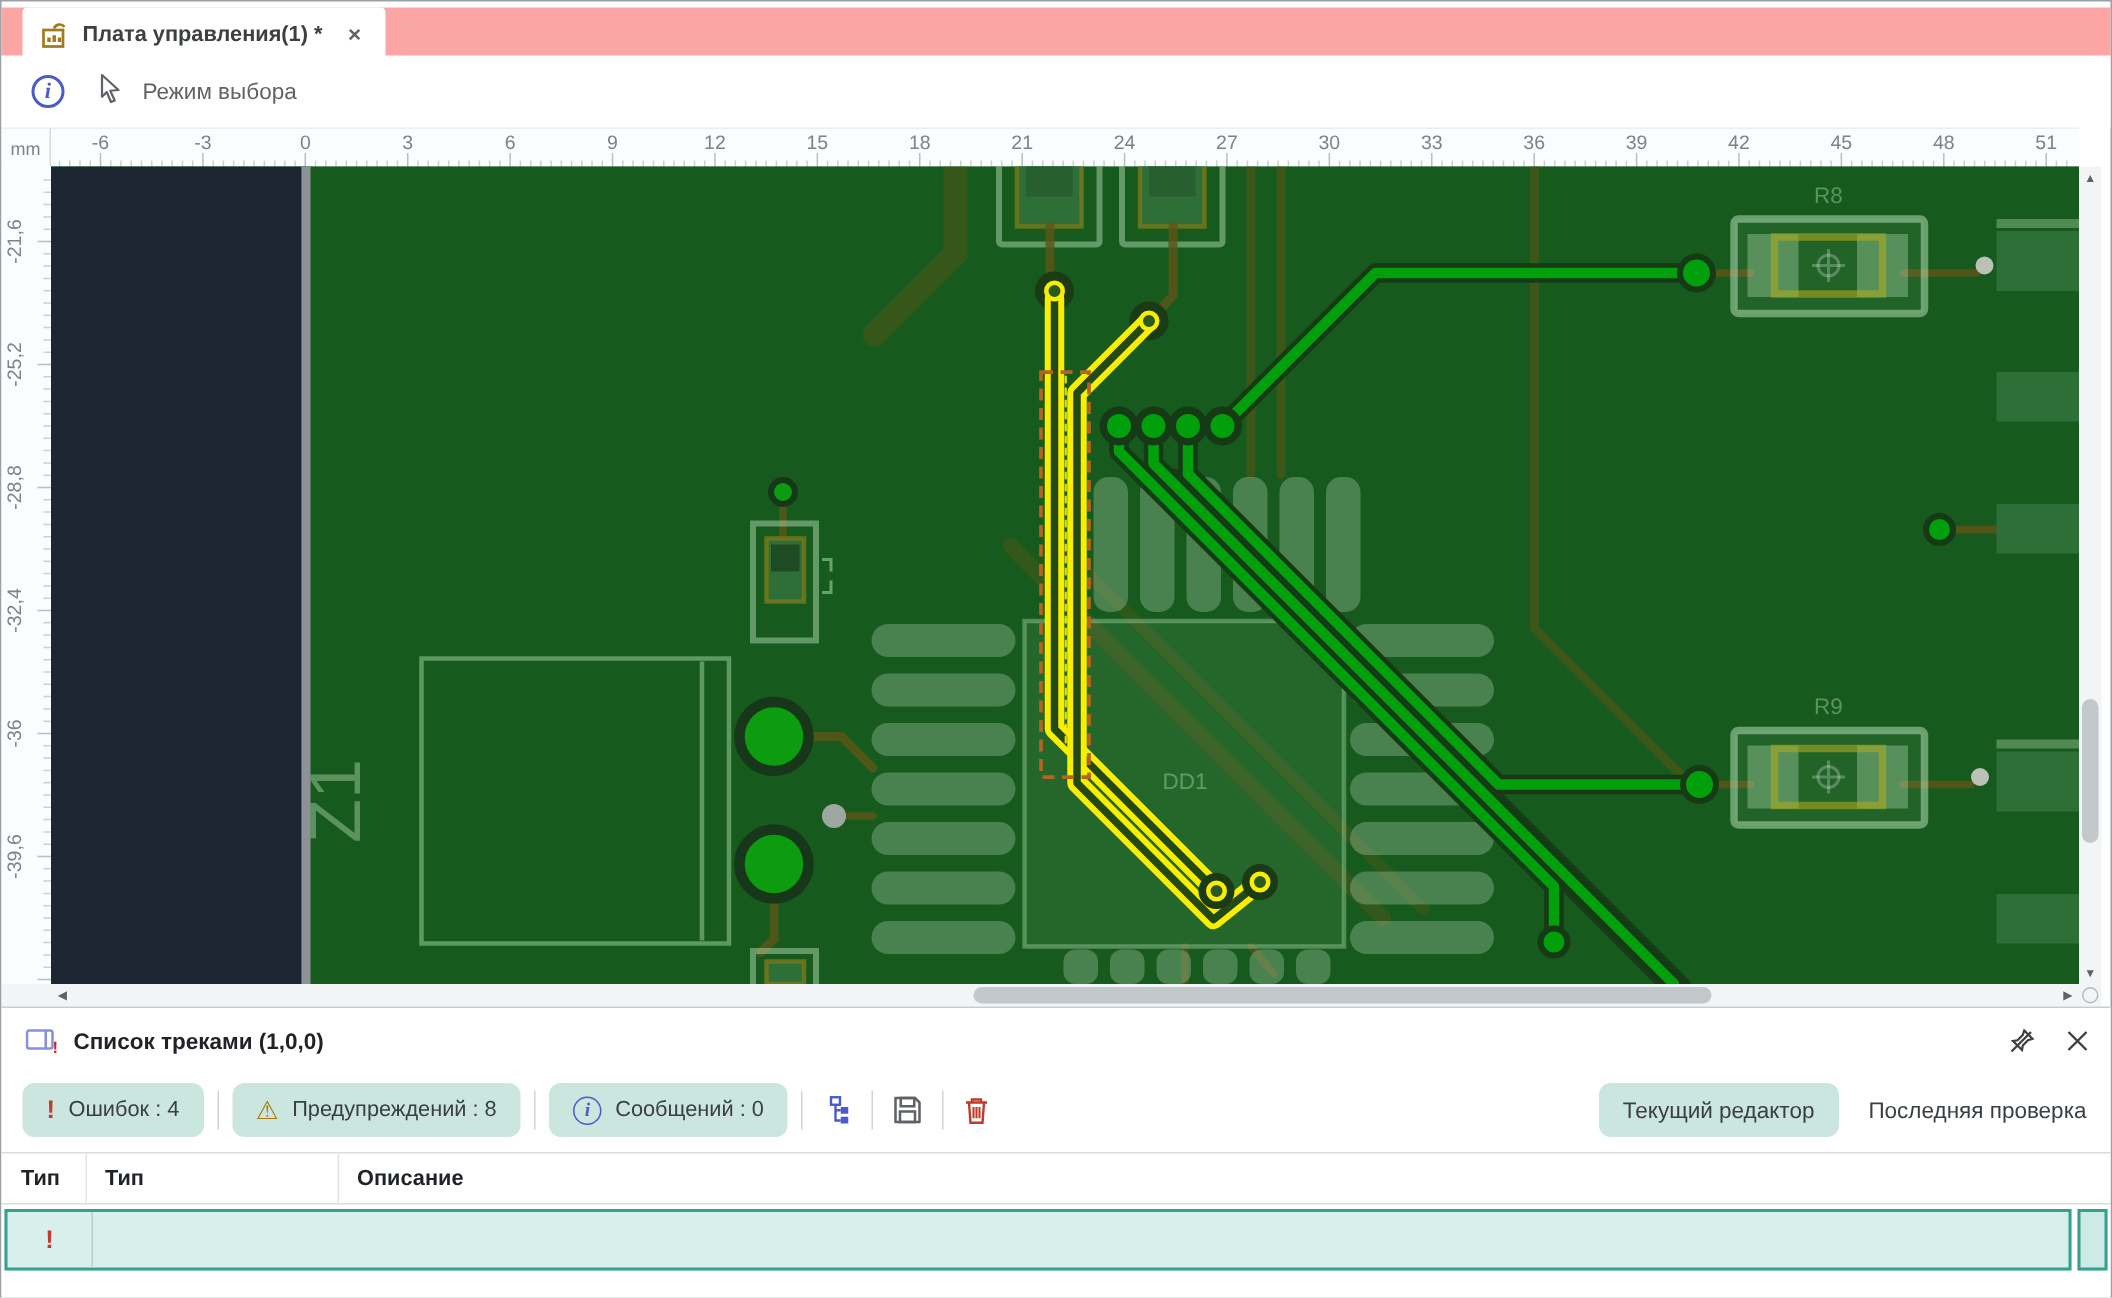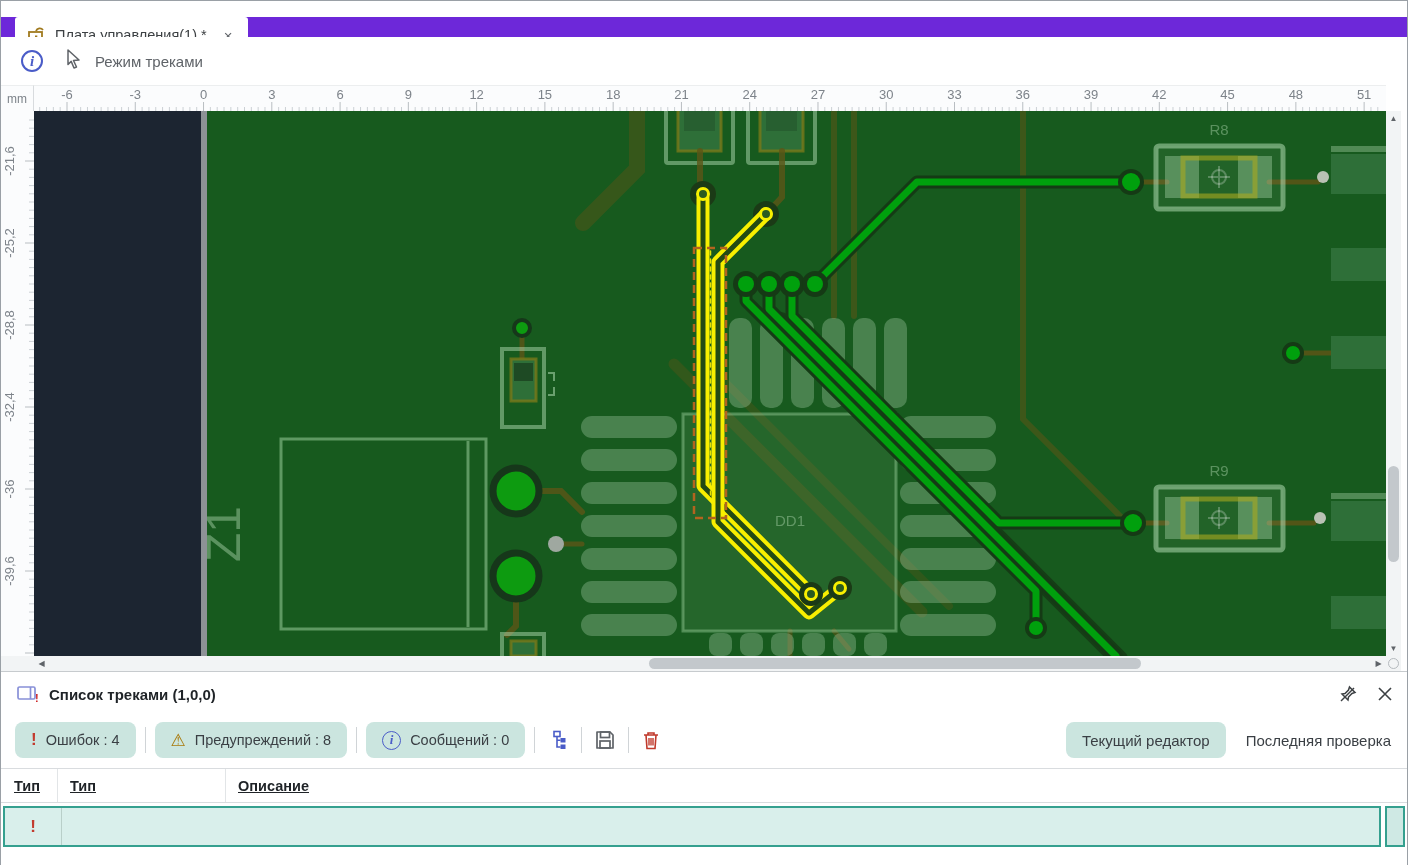--- a/index.html
+++ b/index.html
@@ -1,22 +1,22 @@
 <!DOCTYPE html>
 <html style="--board: #175a1e; --offboard: #1c2531; --edge: #8d9296; --trace-top: #00a00d; --trace-outline: #153a15; --trace-bottom: #5d5516; --highlight: #f8ef00; --drc: #b3641f; --pad: #2e6f38; --drill: #0d9b10;"><head>
 <meta charset="utf-8">
 <style>
   * { margin:0; padding:0; box-sizing:border-box; }
   html,body { width:1408px; height:865px; overflow:hidden; background:#fff;
     font-family:"Liberation Sans", sans-serif; }
   #frame { position:relative; width:1408px; height:865px; border:1px solid #9aa0a6; background:#fff; }
 
   
-  .tabbar { position:absolute; left:0; top:16px; width:100%; height:36px; background:#6d28d9;
-    border-bottom:1px solid #d6d9db; }
+  .tabbar { position:absolute; left:0; top:4px; width:100%; height:36px; background:#fca5a5;
+    border-bottom:1px solid #d6d9db;font-weight:bold; }
   .tab { position:absolute; left:14px; top:0; height:36px; background:#fff; display:flex;
     align-items:center; gap:9px; padding:0 14px 0 12px; border-radius:3px 3px 0 0; }
   .tab-title { font-size:14.5px; color:#3c4043; }
   .tab-close { font-size:15px; color:#5f6368; cursor:default; padding:0 2px; margin-left:6px; }
 
   
   .toolbar { position:absolute; left:0; top:36px; width:100%; height:48px; background:#fff;
     display:flex; align-items:center; }
   .info-icon { width:22px; height:22px; border:2px solid #4a5cc8; border-radius:50%;
     color:#4a5cc8; font-family:"Liberation Serif", serif; font-style:italic; font-weight:bold;
@@ -69,21 +69,21 @@
     display:flex; align-items:center; justify-content:center; }
   .tool-ico { background:none; border:none; padding:2px 4px; display:flex; align-items:center; }
   .right-toggle { position:absolute; right:16px; display:flex; align-items:center; gap:20px; }
   .toggle-on { background:#cbe5df; border:none; border-radius:8px; height:36px; padding:0 16px;
     font-size:15px; color:#3a3f44; font-family:"Liberation Sans",sans-serif; }
   .toggle-off { background:none; border:none; font-size:15px; color:#3a3f44;
     font-family:"Liberation Sans",sans-serif; }
 
   .etable { margin-top:4px; }
   .etable-head { display:flex; height:35px; border-top:1px solid #d9dcdf; border-bottom:1px solid #d9dcdf;
-    align-items:center; font-size:14.5px; font-weight:bold; color:#1f2327;text-decoration:underline; }
+    align-items:center; font-size:14.5px; font-weight:bold; color:#1f2327; }
   .col-sev { width:57px; padding-left:13px; align-self:stretch; display:flex; align-items:center;
     border-right:1px solid #e2e5e7; }
   .col-type { width:168px; padding-left:12px; align-self:stretch; display:flex; align-items:center;
     border-right:1px solid #e2e5e7; }
   .col-desc { flex:1; padding-left:12px; align-self:stretch; display:flex; align-items:center; }
   .erow-line { display:flex; align-items:stretch; margin:3px 2px 0 2px; height:41px; }
   .erow { flex:1; display:flex; border:2px solid #35a08f; background:#d9efeb; font-size:14.5px; color:#263238; }
   .erow .col-sev { justify-content:center; padding-left:0; border-right:1px solid #b9cfc9; }
   .erow .col-type { border-right:1px solid #b9cfc9; }
   .erow-strip { width:20px; margin-left:4px; border:2px solid #35a08f; background:#cfe9e4; }
@@ -108,21 +108,21 @@
     </div>
   </div>
 
   <div class="toolbar">
     <span class="info-icon">i</span>
     <span class="cursor-icon">
       <svg width="18" height="20" viewBox="0 0 18 20">
           <path d="M3 1 L14 11 L8.5 11.5 L11.5 18 L9 19 L6.2 12.4 L3 15.5 Z" fill="#fff" stroke="#5f6368" stroke-width="1.5" stroke-linejoin="round"></path>
         </svg>
     </span>
-    <span class="mode-label">Режим треками</span>
+    <span class="mode-label">Режим выбора</span>
   </div>
 
   <div class="ruler-corner">mm</div>
   <div class="hruler" id="hruler"><svg width="1352" height="26">
         <line x1="5.692" y1="21" x2="5.692" y2="26" stroke="#ccd1d5" stroke-width="1"></line>
         <line x1="12.518999999999998" y1="21" x2="12.518999999999998" y2="26" stroke="#ccd1d5" stroke-width="1"></line>
         <line x1="19.346" y1="21" x2="19.346" y2="26" stroke="#ccd1d5" stroke-width="1"></line>
         <line x1="26.173000000000002" y1="21" x2="26.173000000000002" y2="26" stroke="#ccd1d5" stroke-width="1"></line>
         <line x1="33" y1="16" x2="33" y2="26" stroke="#b9bec2" stroke-width="1"></line>
         <text x="33" y="13" text-anchor="middle" font-size="13" fill="#7d838a" font-family="Liberation Sans,sans-serif">-6</text>

